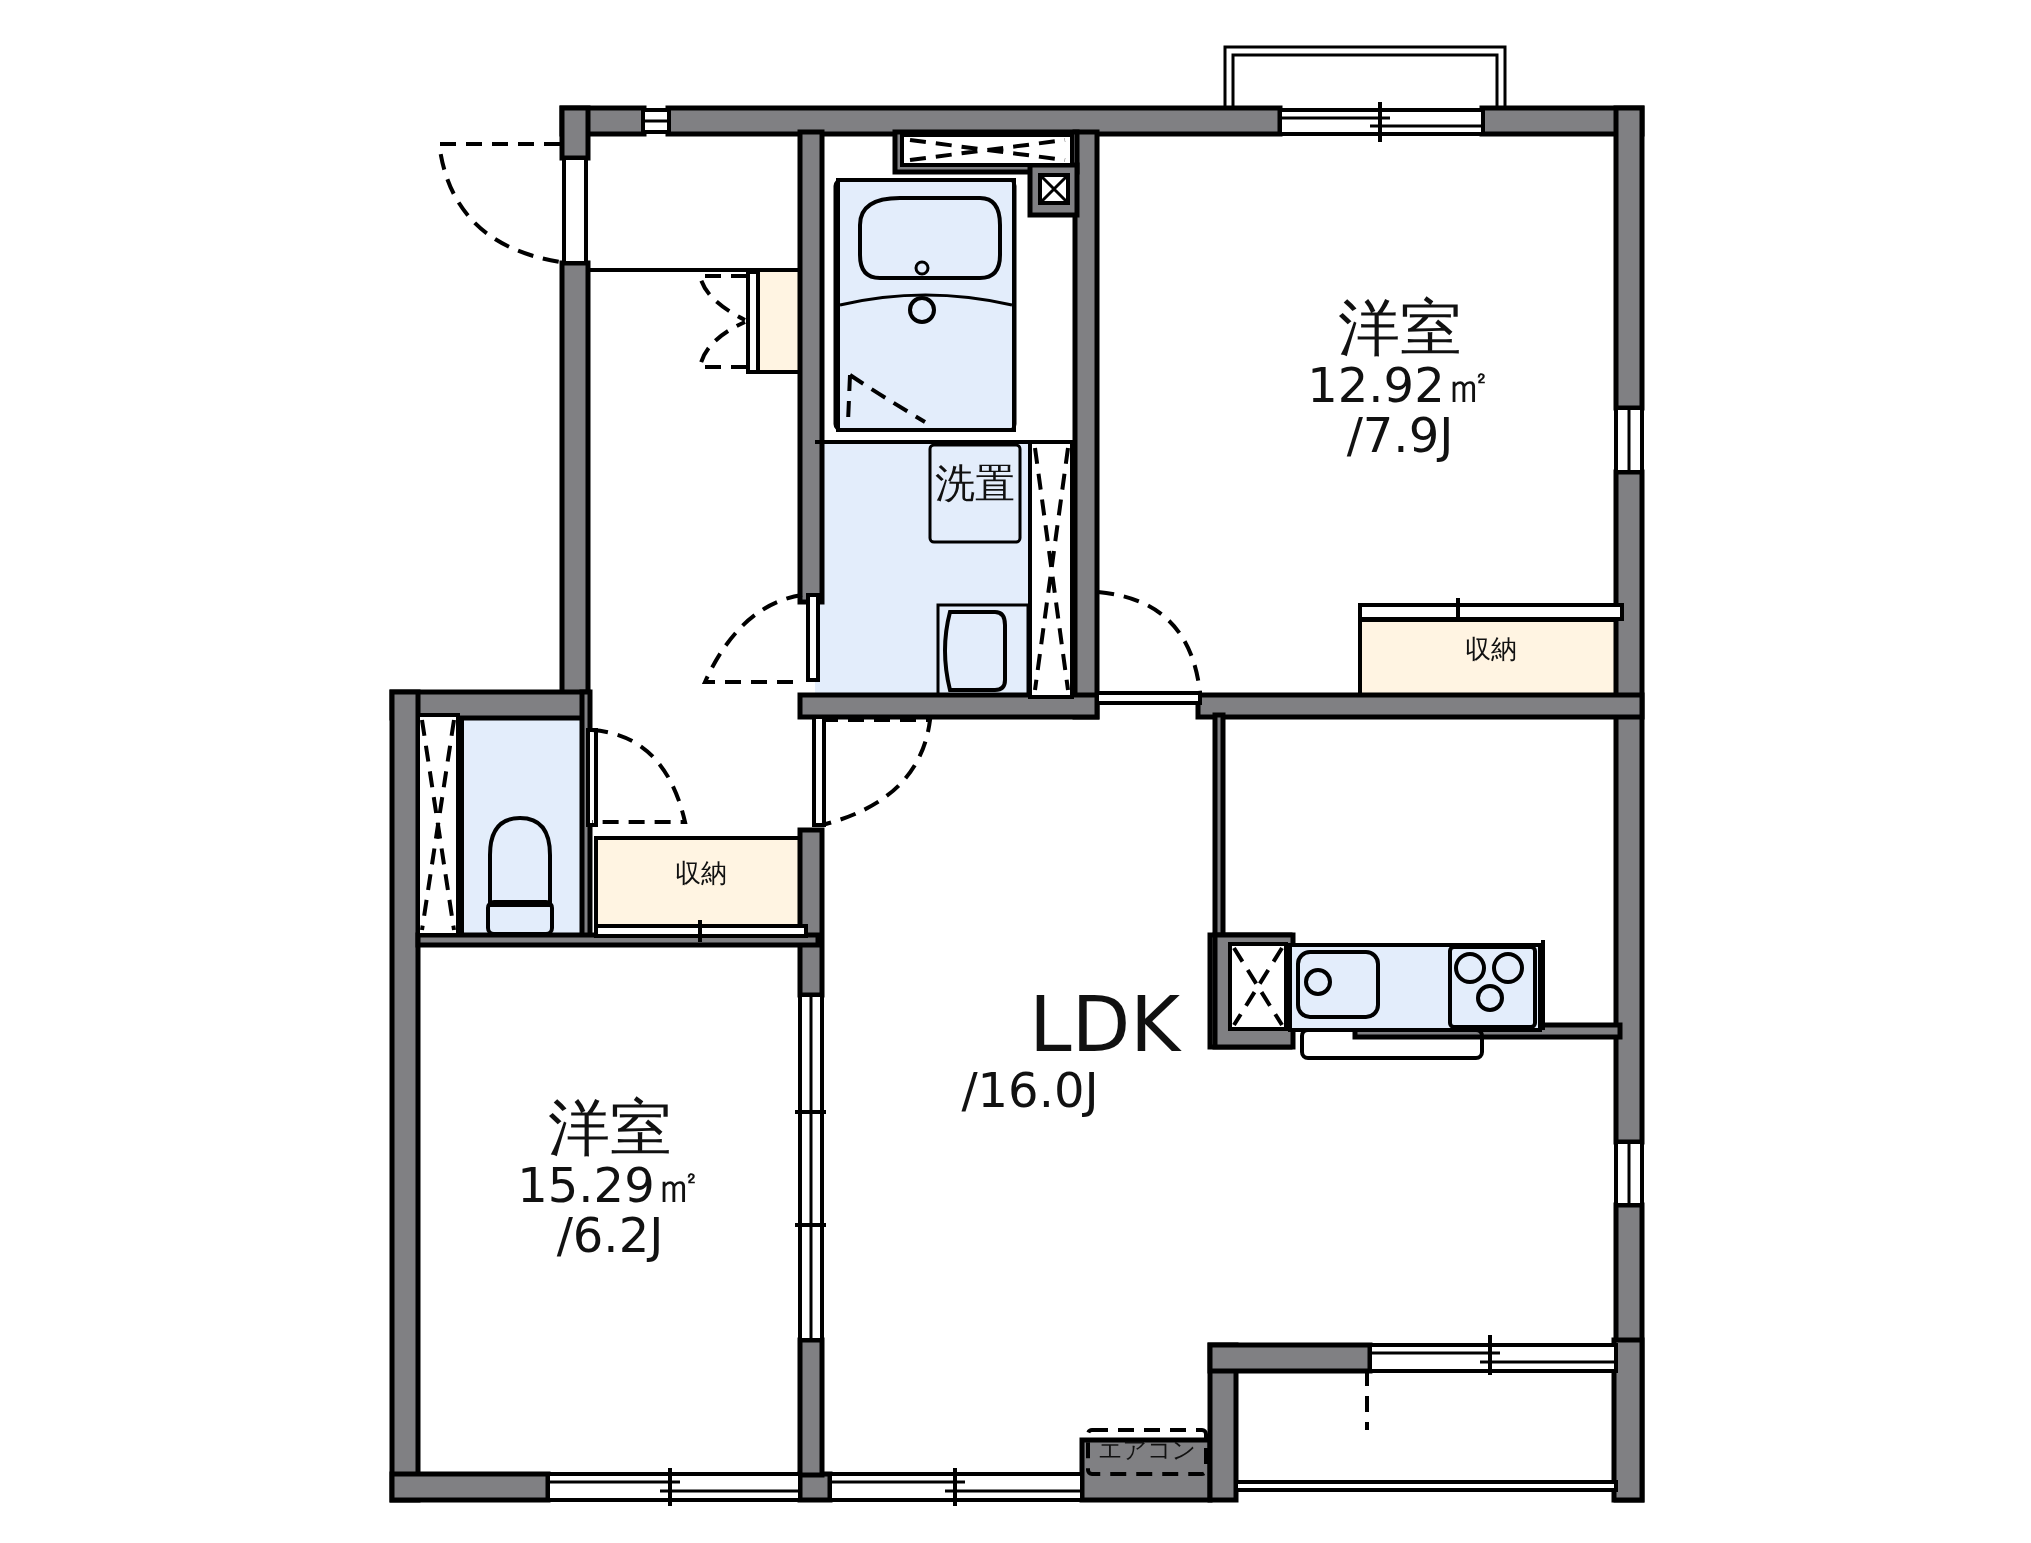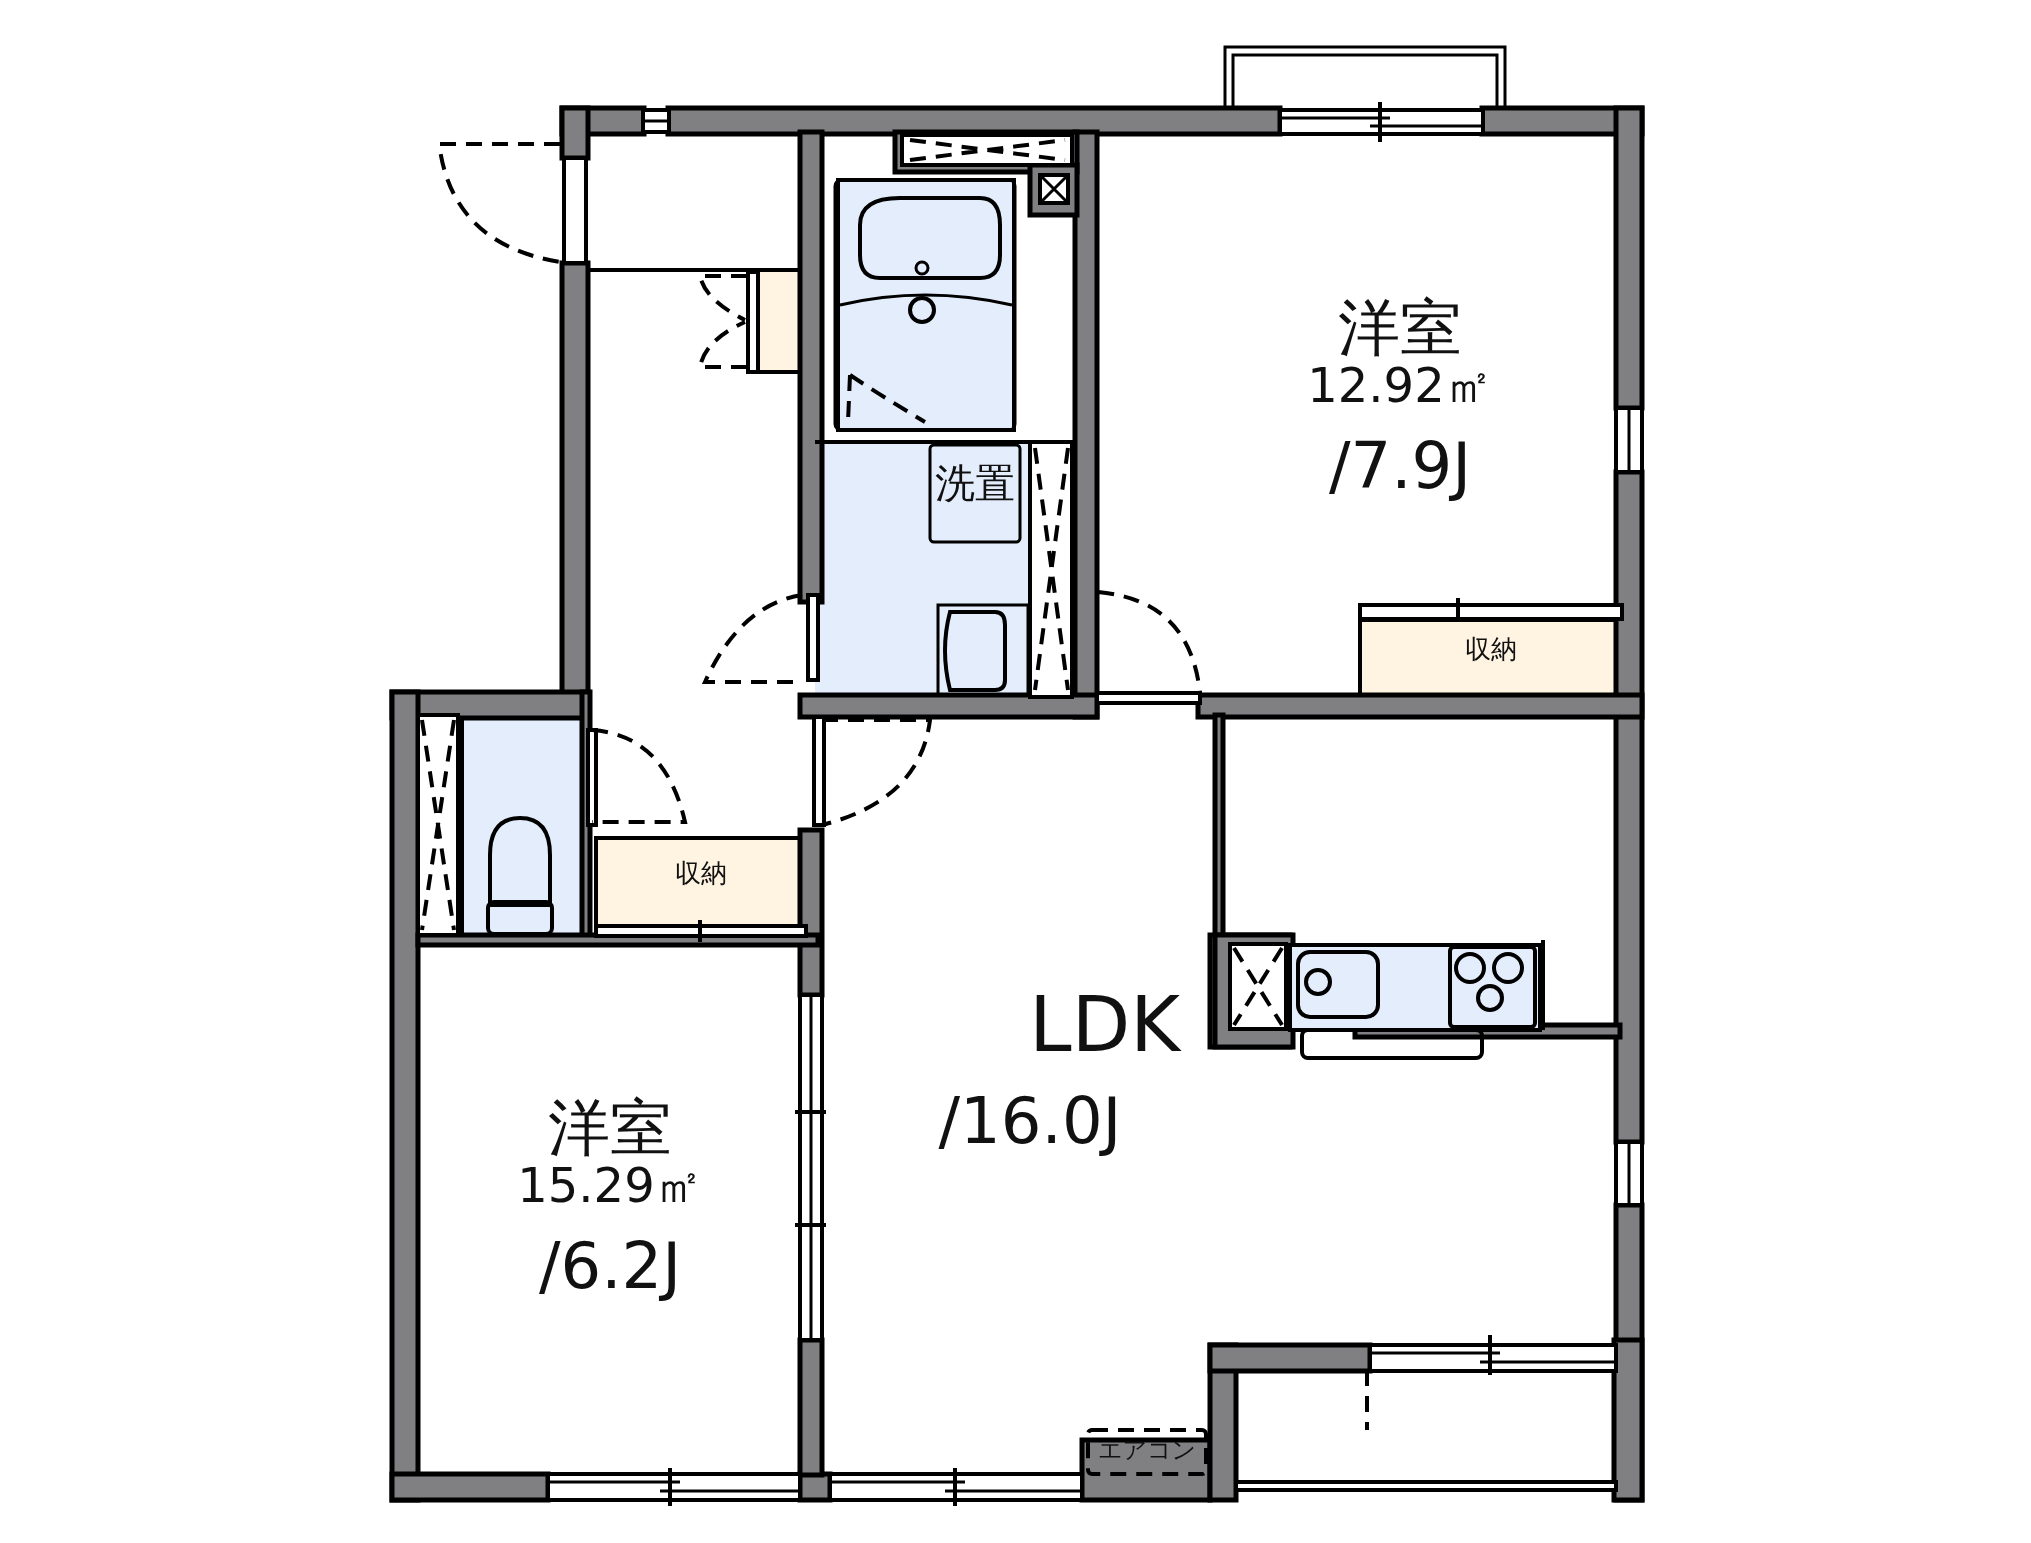--- a/index.html
+++ b/index.html
@@ -9,21 +9,21 @@
   .wall { fill:#808083; stroke:#000; stroke-width:5; }
   .ln { fill:none; stroke:#000; stroke-width:4; }
   .thin { fill:none; stroke:#000; stroke-width:3; }
   .dash { fill:none; stroke:#000; stroke-width:4; stroke-dasharray:16 10; }
   .wet { fill:#e3edfb; stroke:#000; stroke-width:4; }
   .store { fill:#fff4e2; stroke:#000; stroke-width:4; }
   .win { fill:#fff; stroke:#000; stroke-width:4; }
   .lbl { position:absolute; color:#111; text-align:center; line-height:1.05; white-space:nowrap; }
   .room-name { font-size:62px; }
   .room-area { font-size:48px; }
-  .room-jo { font-size:64px;margin-top:23px; }
+  .room-jo { font-size:48px; }
   .big { font-size:76px;text-align:right; }
   .small-lbl { font-size:26px; }
   .tiny-lbl { font-size:24px; }
 </style>
 </head>
 <body>
 
 <svg width="2031" height="1543" viewBox="0 0 2031 1543" xmlns="http://www.w3.org/2000/svg">
 
   <g>

